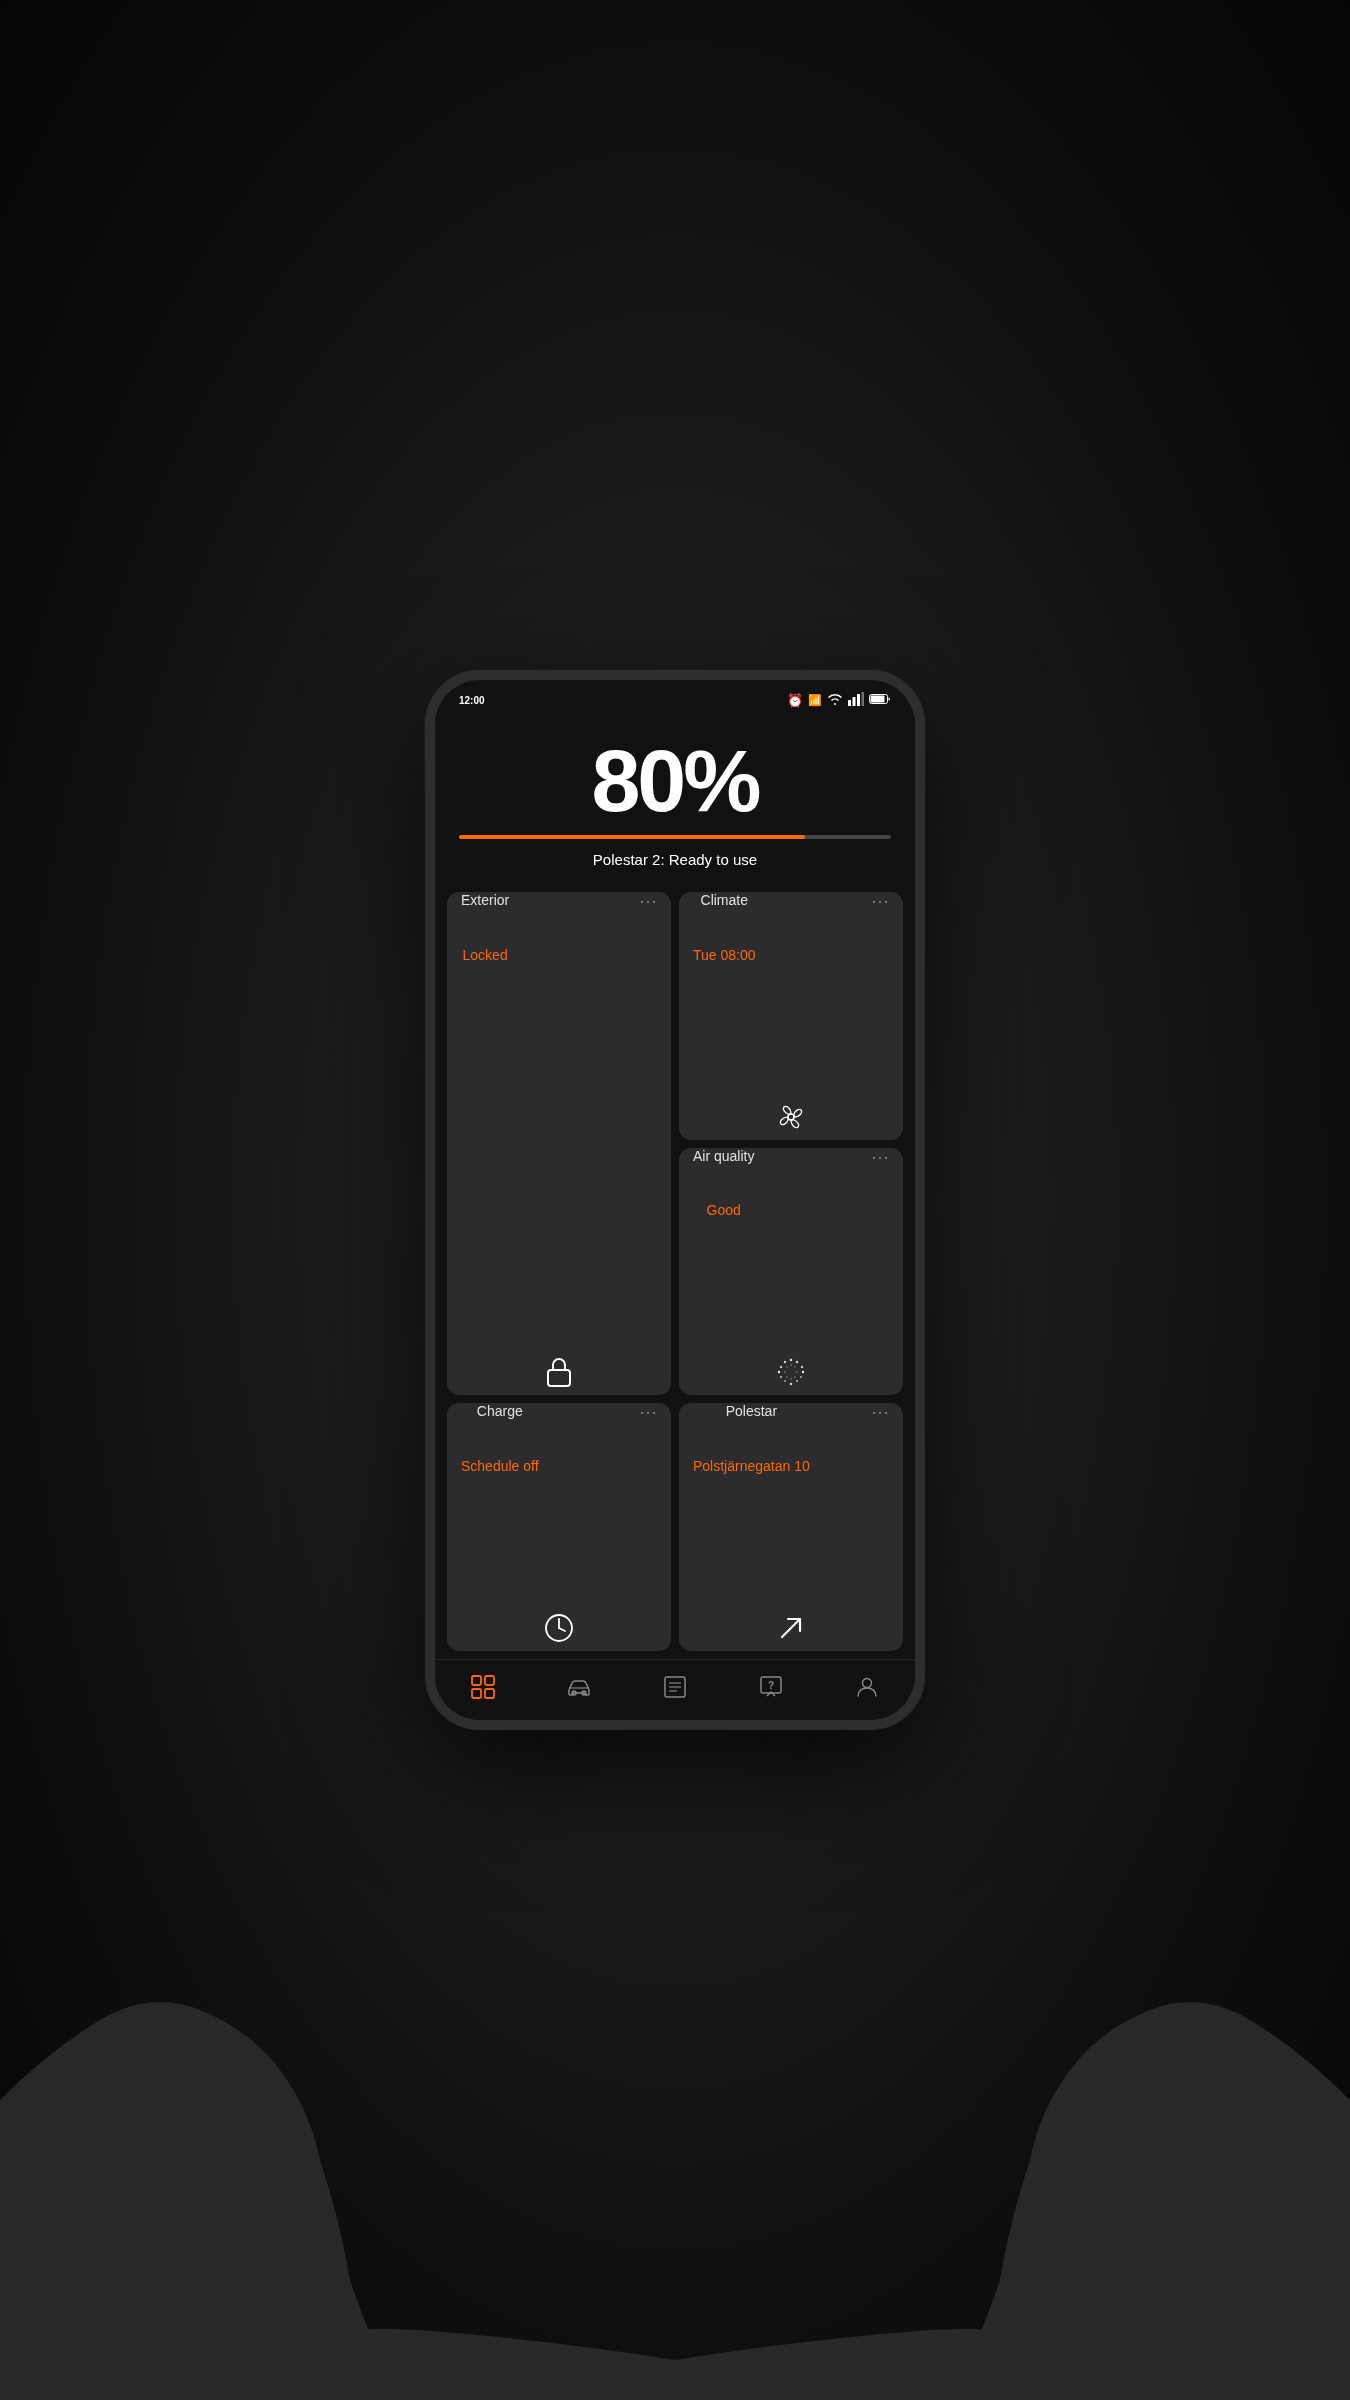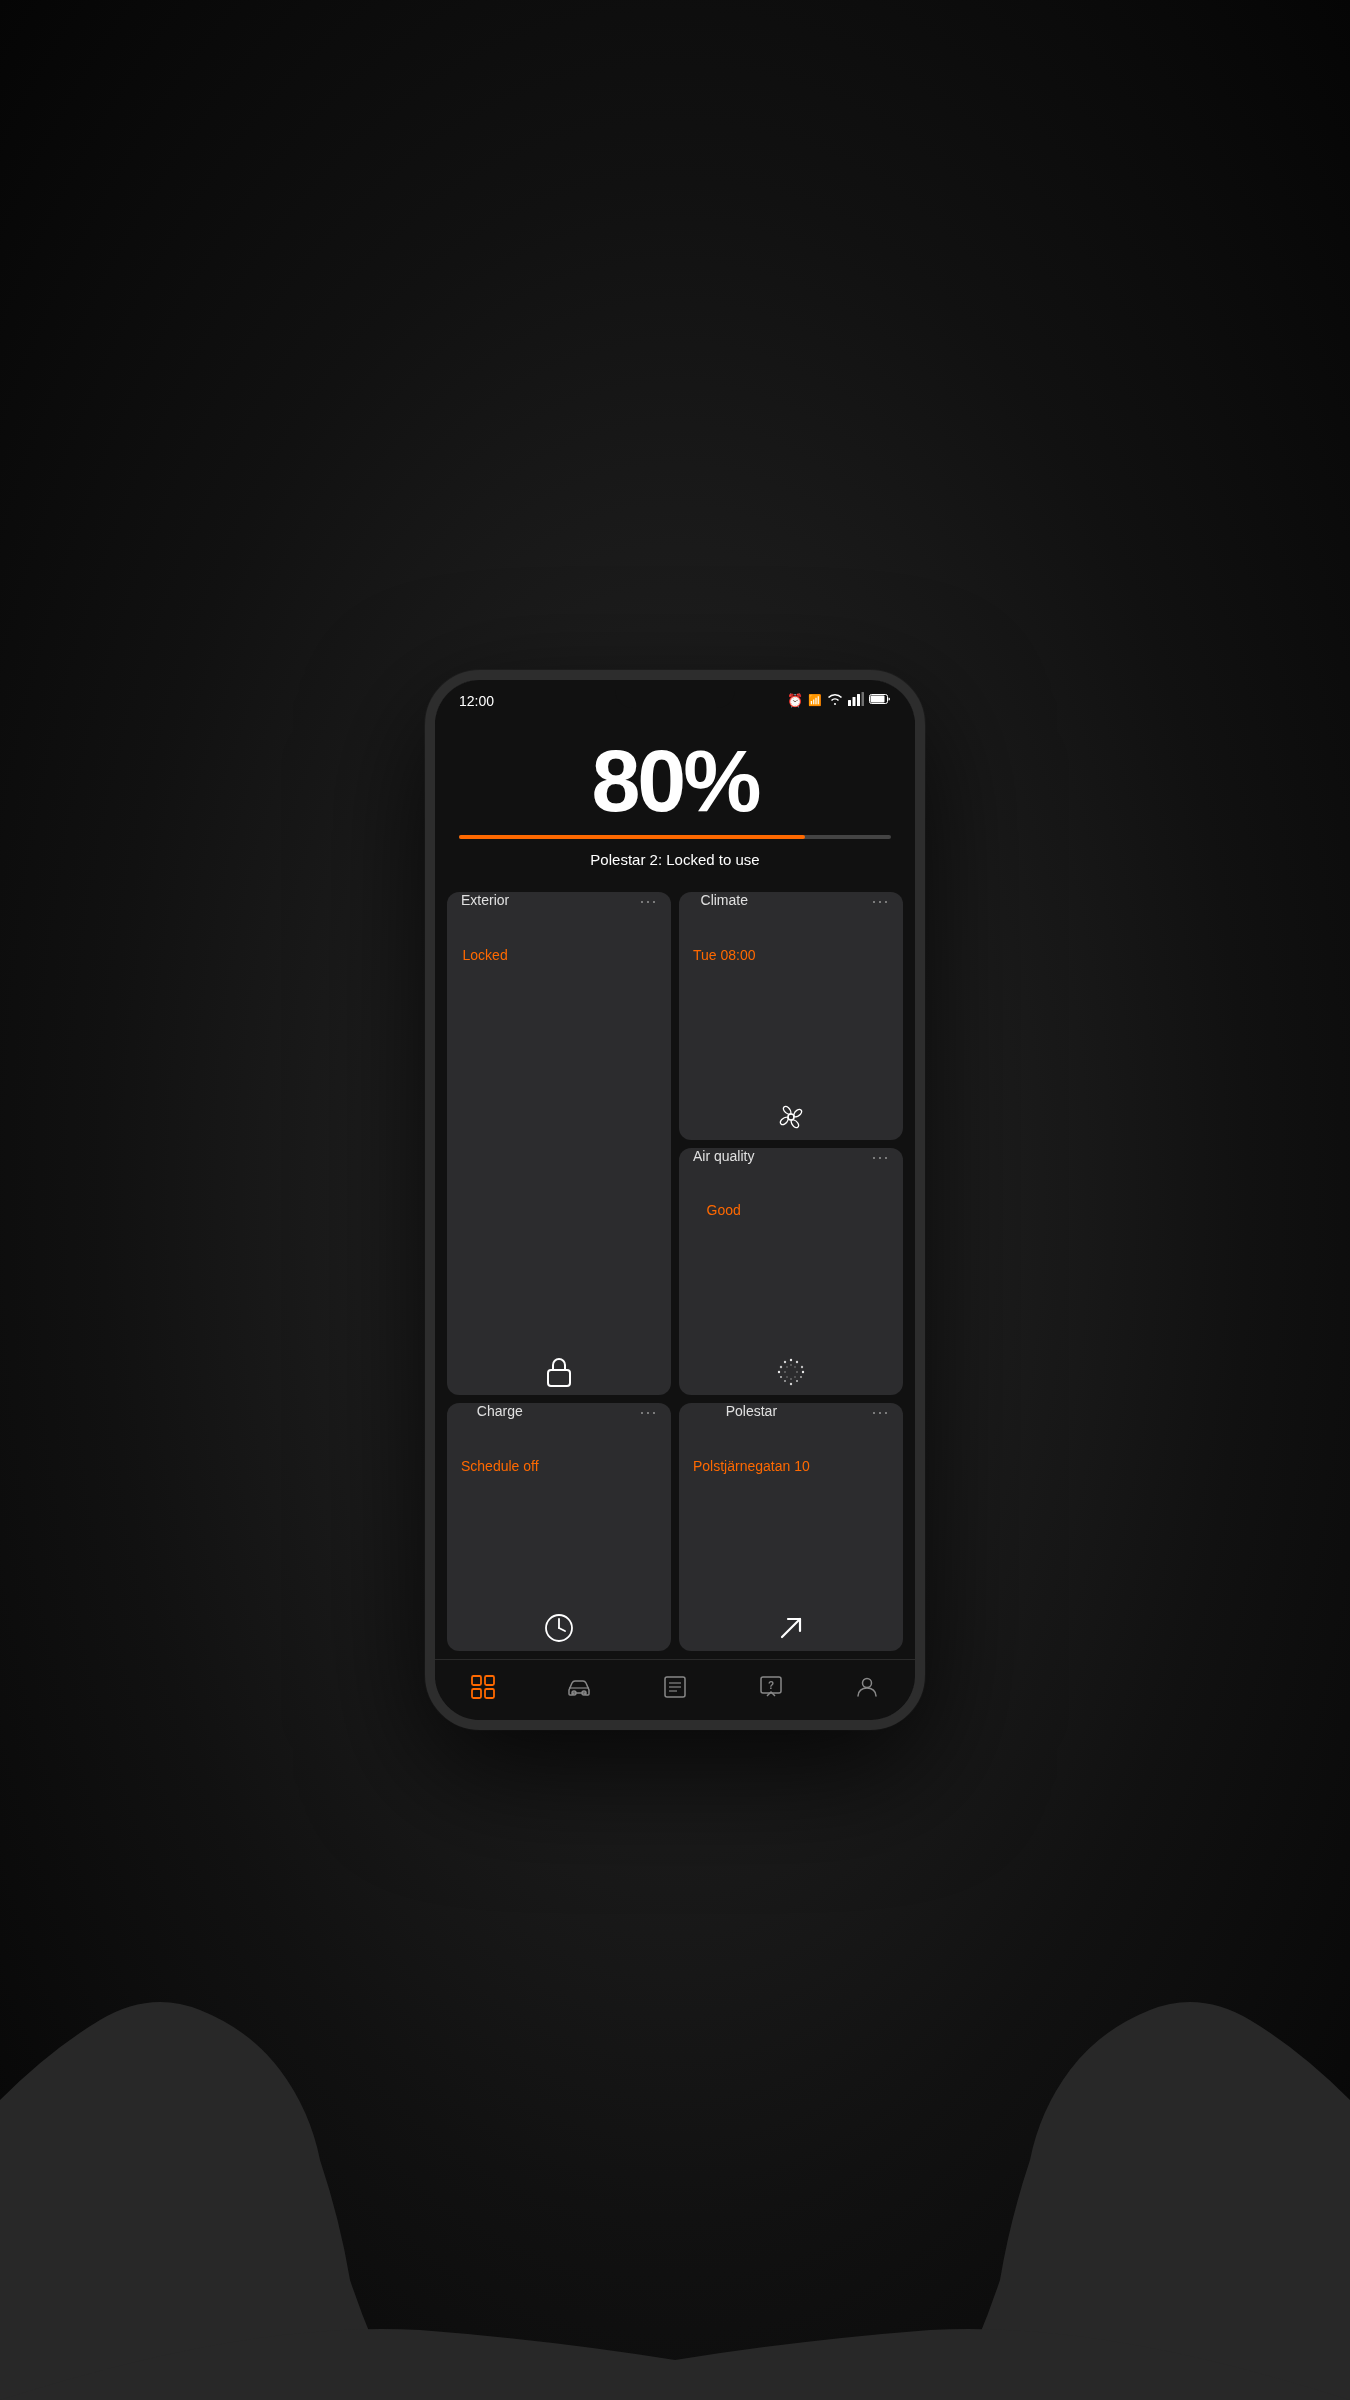--- a/index.html
+++ b/index.html
@@ -71,22 +71,22 @@
       display: flex;
       justify-content: space-between;
       align-items: center;
       padding: 12px 24px 8px;
       background: #111;
       flex-shrink: 0;
     }
 
     .status-time {
       color: #fff;
-      font-size: 14px;
-      font-weight: 400;
+      font-size: 10px;
+      font-weight: 700;
     }
 
     .status-icons {
       display: flex;
       align-items: center;
       gap: 5px;
     }
 
     .status-icon {
       color: #fff;
@@ -308,21 +308,21 @@
         </div>
       </div>
 
       <div class="app-content">
 
         <div class="battery-hero">
           <div class="battery-percent">80%</div>
           <div class="battery-bar-container">
             <div class="battery-bar-fill" style="width: 80%;"></div>
           </div>
-          <div class="battery-status">Polestar 2: Locked to use</div>
+          <div class="battery-status">Polestar 2: Ready to use</div>
         </div>
 
         <div class="grid-section">
 
           <div class="grid-card exterior-card">
             <div class="card-header">
               <div class="card-title-group">
                 <span class="card-title">Exterior</span>
                 <span class="card-subtitle">Locked</span>
               </div>

